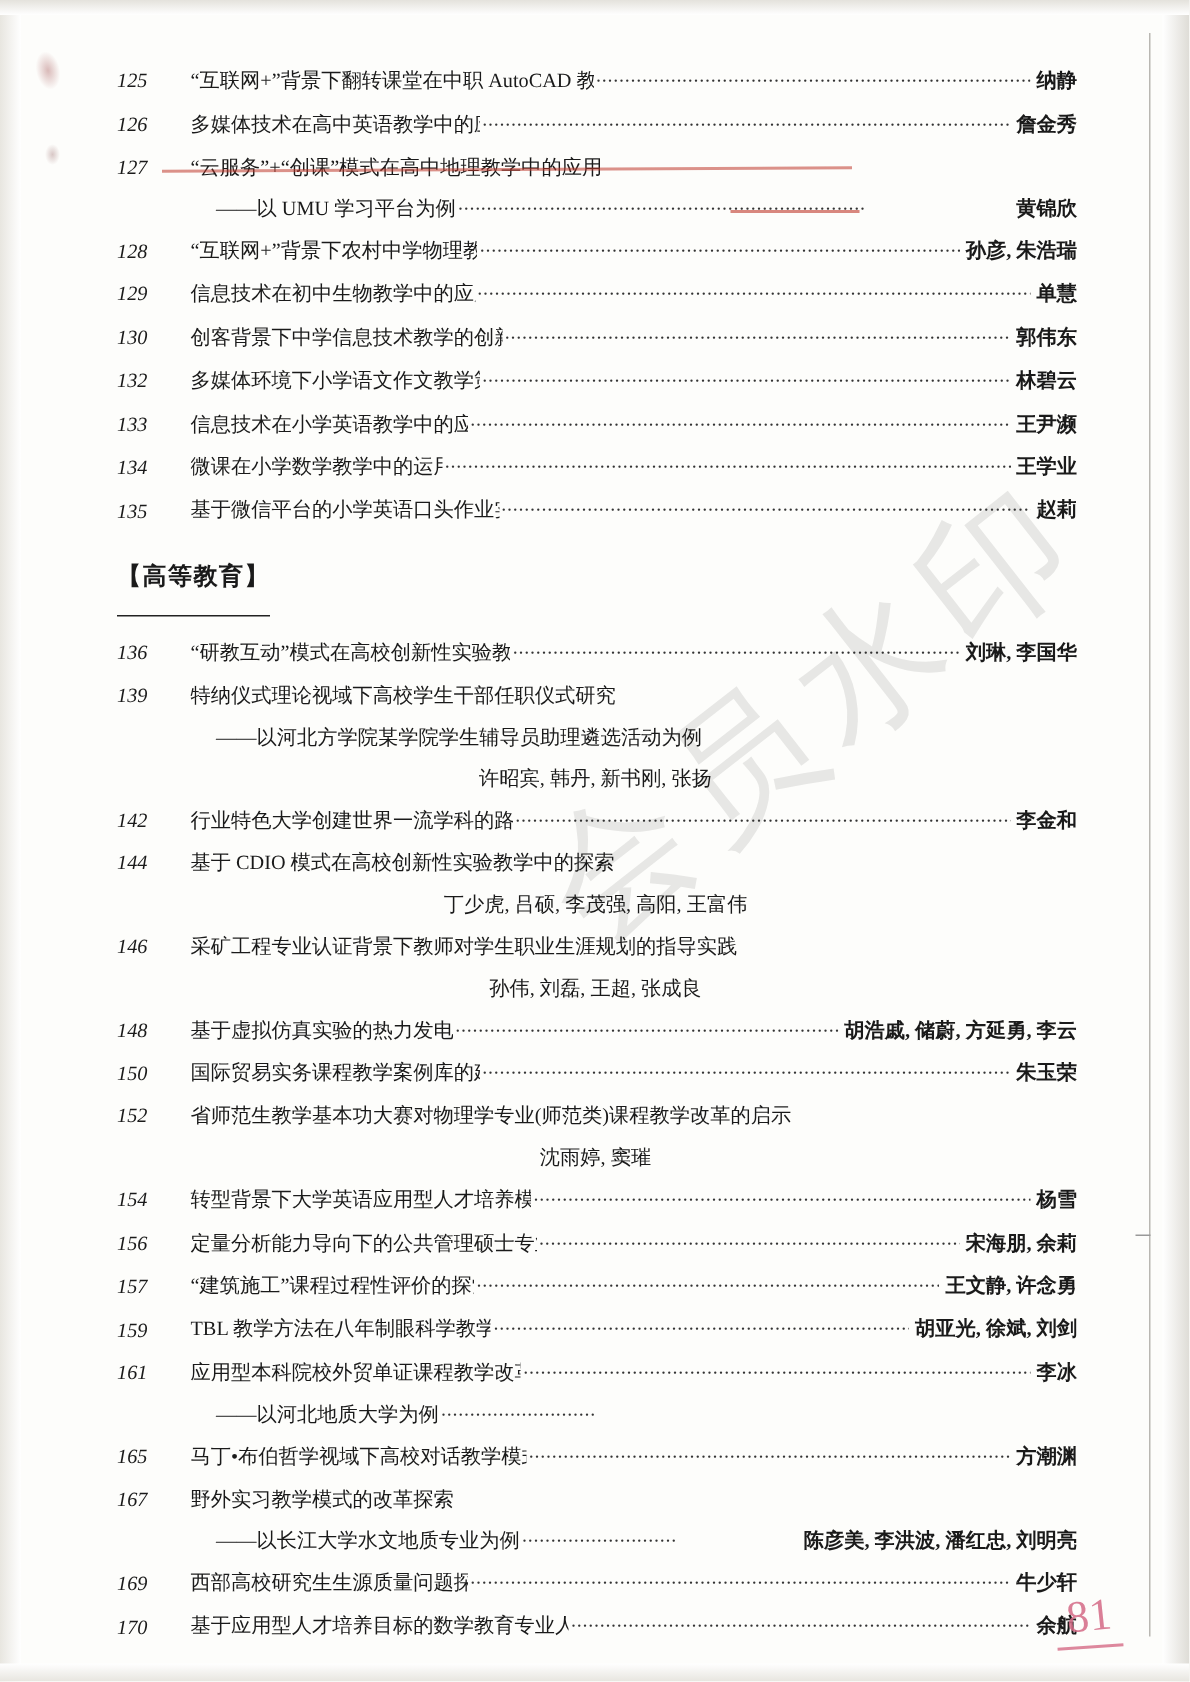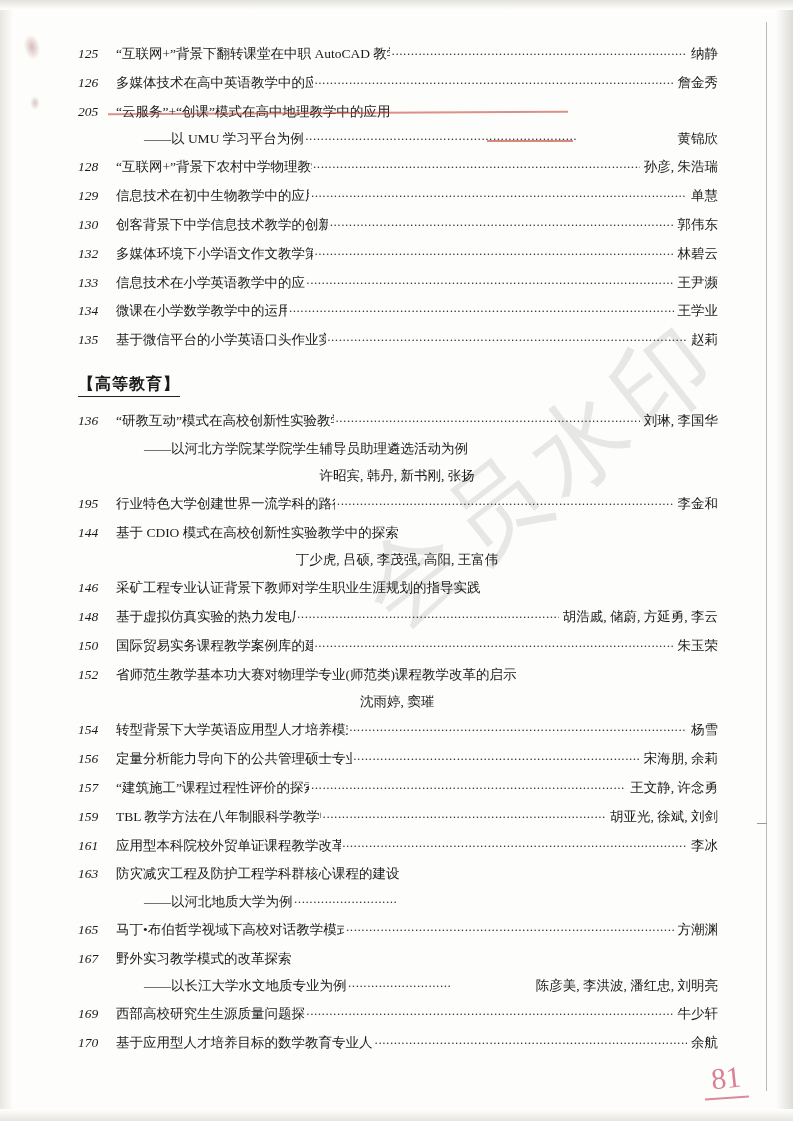--- a/index.html
+++ b/index.html
@@ -84,24 +84,25 @@
     transform: rotate(-38deg);
     letter-spacing: 10px;
     white-space: nowrap;
     pointer-events: none;
     user-select: none;
   }
 
   
   .entry {
     display: flex;
-    align-items: flex-start;
+    align-items: flex-end;
     margin-bottom: 9px;
     font-size: 13.5px;
     line-height: 1.45;
+    gap: 11px;
   }
   .entry .num {
     width: 34px;
     flex: 0 0 34px;
     font-style: italic;
     font-family: "Liberation Serif", serif;
     font-size: 13.5px;
     text-align: left;
     padding-right: 4px;
   }
@@ -121,20 +122,21 @@
     overflow: hidden;
     white-space: nowrap;
     color: #333;
     letter-spacing: -0.5px;
     font-size: 13px;
     margin: 0 1px;
   }
   .authors {
     white-space: nowrap;
     padding-left: 3px;
+    font-weight: bold;
   }
   .entry.nodots .body {
     display: block;
     font-family: Liberation Serif, serif;
   }
   .entry.nodots .title {
     white-space: normal;
   }
 
   
@@ -160,21 +162,21 @@
   
   .section-head {
     font-size: 16px;
     font-weight: bold;
     margin: 24px 0 14px 0;
     letter-spacing: 1px;
   }
   .section-underline {
     border-bottom: 1.6px solid #222;
     display: inline-block;
-    padding-bottom: 1px;
+    padding-bottom: 15px;
   }
 
   
   .redmark {
     position: absolute;
     left: 108px;
     top: 112px;
     width: 460px;
     height: 2px;
     background: #c0392b;
@@ -251,21 +253,21 @@
       <div class="entry">
         <span class="num">126</span>
         <span class="body">
           <span class="title">多媒体技术在高中英语教学中的应用</span>
           <span class="leader">·······································································································</span>
           <span class="authors">詹金秀</span>
         </span>
       </div>
 
       <div class="entry nodots">
-        <span class="num">205</span>
+        <span class="num">127</span>
         <span class="body">
           <span class="title">“云服务”+“创课”模式在高中地理教学中的应用</span>
         </span>
       </div>
       <div class="subline">
         <span class="sub-title">——以 UMU 学习平台为例</span>
         <span class="leader">·······································································</span>
         <span class="authors">黄锦欣</span>
       </div>
 
@@ -341,27 +343,33 @@
 
       <div class="entry">
         <span class="num">136</span>
         <span class="body">
           <span class="title">“研教互动”模式在高校创新性实验教学中的探索</span>
           <span class="leader">·······································································································</span>
           <span class="authors">刘琳, 李国华</span>
         </span>
       </div>
 
+      <div class="entry nodots">
+        <span class="num">139</span>
+        <span class="body">
+          <span class="title">特纳仪式理论视域下高校学生干部任职仪式研究</span>
+        </span>
+      </div>
       <div class="subline">
         <span class="sub-title">——以河北方学院某学院学生辅导员助理遴选活动为例</span>
       </div>
       <div class="authorline">许昭宾, 韩丹, 新书刚, 张扬</div>
 
       <div class="entry">
-        <span class="num">195</span>
+        <span class="num">142</span>
         <span class="body">
           <span class="title">行业特色大学创建世界一流学科的路径选择</span>
           <span class="leader">·······································································································</span>
           <span class="authors">李金和</span>
         </span>
       </div>
 
       <div class="entry nodots">
         <span class="num">144</span>
         <span class="body">
@@ -369,20 +377,21 @@
         </span>
       </div>
       <div class="authorline">丁少虎, 吕硕, 李茂强, 高阳, 王富伟</div>
 
       <div class="entry nodots">
         <span class="num">146</span>
         <span class="body">
           <span class="title">采矿工程专业认证背景下教师对学生职业生涯规划的指导实践</span>
         </span>
       </div>
+      <div class="authorline">孙伟, 刘磊, 王超, 张成良</div>
 
       <div class="entry">
         <span class="num">148</span>
         <span class="body">
           <span class="title">基于虚拟仿真实验的热力发电厂教学改革探索</span>
           <span class="leader">·······································································································</span>
           <span class="authors">胡浩戚, 储蔚, 方延勇, 李云</span>
         </span>
       </div>
 
@@ -441,26 +450,20 @@
 
       <div class="entry">
         <span class="num">161</span>
         <span class="body">
           <span class="title">应用型本科院校外贸单证课程教学改革研究</span>
           <span class="leader">·······································································································</span>
           <span class="authors">李冰</span>
         </span>
       </div>
 
-      <div class="entry nodots">
-        <span class="num">163</span>
-        <span class="body">
-          <span class="title">防灾减灾工程及防护工程学科群核心课程的建设</span>
-        </span>
-      </div>
       <div class="subline">
         <span class="sub-title">——以河北地质大学为例</span>
         <span class="leader">···························</span>
       </div>
 
       <div class="entry">
         <span class="num">165</span>
         <span class="body">
           <span class="title">马丁•布伯哲学视域下高校对话教学模式的建构</span>
           <span class="leader">·······································································································</span>

